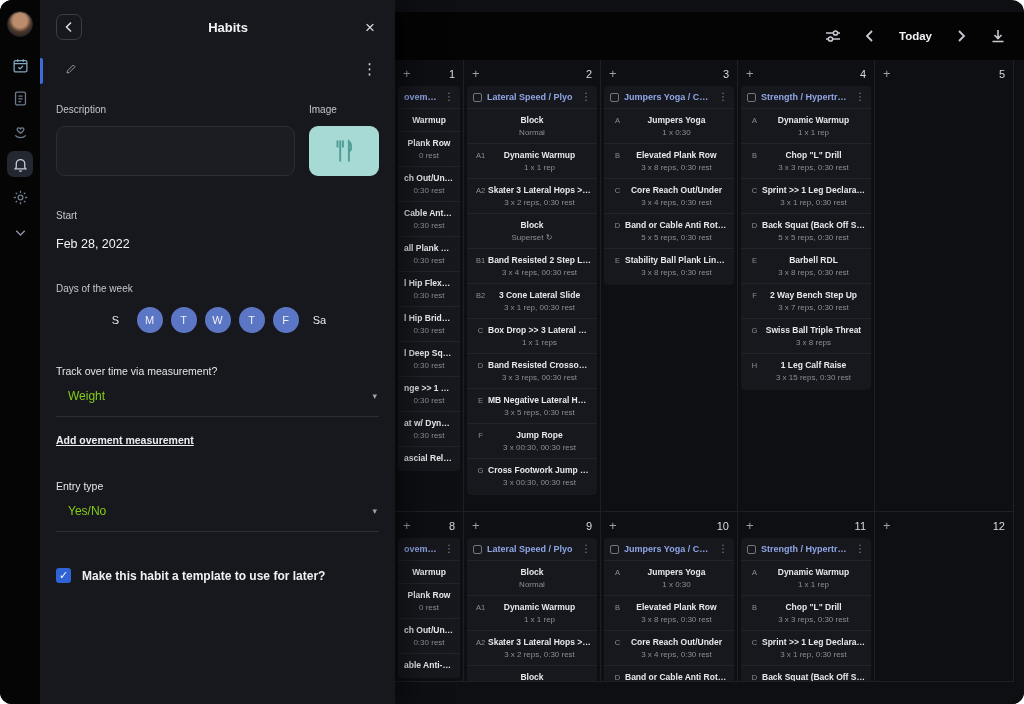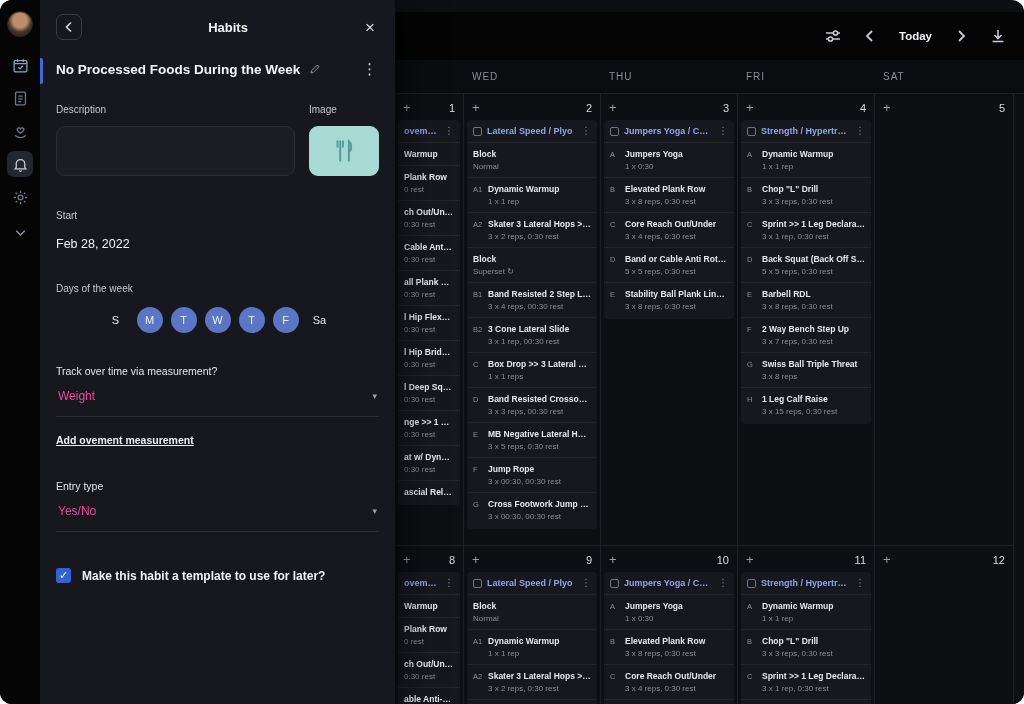--- a/index.html
+++ b/index.html
@@ -52,21 +52,21 @@
   .date-value{ font-size:12.5px; color:#f2f3f5; margin-top:16px; cursor:pointer;}
 
   .days-label{ margin-top:32px; }
   .days-row{ display:flex; align-items:center; justify-content:center; gap:8px; margin-top:13px; }
   .day-circle{ width:26px; height:26px; border-radius:50%; background:#5b76c4; color:#eef1f8;
                font-size:11px; display:flex; align-items:center; justify-content:center; cursor:pointer;}
   .day-plain{ width:26px; text-align:center; font-size:11px; color:#e8e9ec; cursor:pointer;}
 
   .sect-label{ margin-top:32px; font-size:10.5px; color:#e3e5e9; }
   .select-row{ display:flex; align-items:center; border-bottom:1px solid #2c2e35; padding:12px 2px 13px 2px; cursor:pointer;}
-  .select-value{ flex:1; font-size:12px; color:#ec4899;}
+  .select-value{ flex:1; font-size:12px; color:#84cc16;margin-left:10px;}
   .select-chev{ color:#9ca0a7; font-size:9px; }
   .link{ display:inline-block; margin-top:17px; font-size:10.5px; font-weight:700; color:#eceef1;
          text-decoration:underline; cursor:pointer;}
   .checkbox-row{ display:flex; align-items:center; gap:11px; margin-top:36px; cursor:pointer;}
   .checkbox{ width:15px; height:15px; background:#2f63d6; border-radius:3px; color:#fff; font-size:11px;
              display:flex; align-items:center; justify-content:center; flex:none;}
   .checkbox-label{ font-size:12px; font-weight:700; color:#f0f1f4;}
 
   
   .calendar{ position:absolute; left:395px; top:12px; width:629px; height:100%; background:#0e0f13;}
@@ -84,21 +84,21 @@
   .cell{ border-right:1px solid #1e2025; border-bottom:1px solid #1e2025; padding:3px; overflow:hidden; position:relative;}
   .cell-head{ display:flex; justify-content:space-between; align-items:center; padding:5px 5px 4px 5px;}
   .plus{ color:#9b9ea5; font-size:13px; line-height:10px; cursor:pointer; font-weight:400;}
   .dnum{ color:#d8dade; font-size:11px; }
   .card{ background:#17181e; border-radius:4px; margin-top:2px; padding-bottom:2px;}
   .card-title{ display:flex; align-items:center; gap:5px; padding:6px 6px 6px 6px;}
   .w-check{ width:9px; height:9px; border:1px solid #71757d; border-radius:2px; flex:none; cursor:pointer;}
   .w-title{ flex:1; min-width:0; font-size:9px; font-weight:700; color:#8fa6e6; white-space:nowrap;
             overflow:hidden; text-overflow:ellipsis; cursor:pointer;}
   .w-kebab{ color:#8b8e94; font-size:10px; line-height:1; cursor:pointer;}
-  .entry{ display:flex; padding:6px 6px; border-top:1px solid #22242a; cursor:pointer;}
+  .entry{ display:flex; padding:6px 6px; border-top:1px solid #22242a; cursor:pointer;text-align:center;}
   .entry-label{ width:15px; flex:none; font-size:7.5px; color:#8b8e94; padding-top:1px;}
   .entry-body{ flex:1; min-width:0;}
   .entry-name{ font-size:8.5px; font-weight:600; color:#e7e8eb; white-space:nowrap; overflow:hidden; text-overflow:ellipsis;}
   .entry-detail{ font-size:8px; color:#8b8e94; margin-top:3px; white-space:nowrap; overflow:hidden;}
   .entry.block .entry-name{ font-weight:700; }
 </style>
 </head>
 <body>
 
 <div class="window">
@@ -124,27 +124,20 @@
             <path d="M6 3l5 5-5 5"></path>
           </svg>
       </span>
       <span class="tb-icon">
         <svg viewBox="0 0 16 16" fill="none" stroke="currentColor" stroke-width="1.6">
           <path d="M8 2v8M4.5 7L8 10.5 11.5 7"></path>
             <path d="M2.5 13.5h11"></path>
         </svg>
       </span>
     </div>
-    <div class="cal-headers">
-        <div class="cal-h"></div>
-        <div class="cal-h">WED</div>
-        <div class="cal-h">THU</div>
-        <div class="cal-h">FRI</div>
-        <div class="cal-h">SAT</div>
-      </div>
     <div>
         <div class="cal-row r1">
           <div class="cell partial">
             <div class="cell-head">
               <span class="plus">+</span>
               <span class="dnum">1</span>
             </div>
             <div class="card">
               <div class="card-title">
                 <span class="w-title">ovement Q...</span>
@@ -597,21 +590,20 @@
         <svg viewBox="0 0 12 12" fill="none" stroke="currentColor" stroke-width="1.6">
             <path d="M8 1.5L3.5 6 8 10.5"></path>
           </svg>
       </button>
       <div class="modal-title">Habits</div>
       <span class="close-btn">×</span>
     </div>
 
     <div class="habit-row">
       <span class="accent-bar"></span>
-      <span class="habit-title">No Processed Foods During the Week</span>
       <span class="pencil">
         <svg viewBox="0 0 24 24" fill="none" stroke="currentColor" stroke-width="2">
             <path d="M4 20l4.5-1L20 7.5 16.5 4 5 15.5 4 20z"></path>
           </svg>
       </span>
       <span class="kebab">⋮</span>
     </div>
 
     <div class="form">
       <div class="row-desc">

